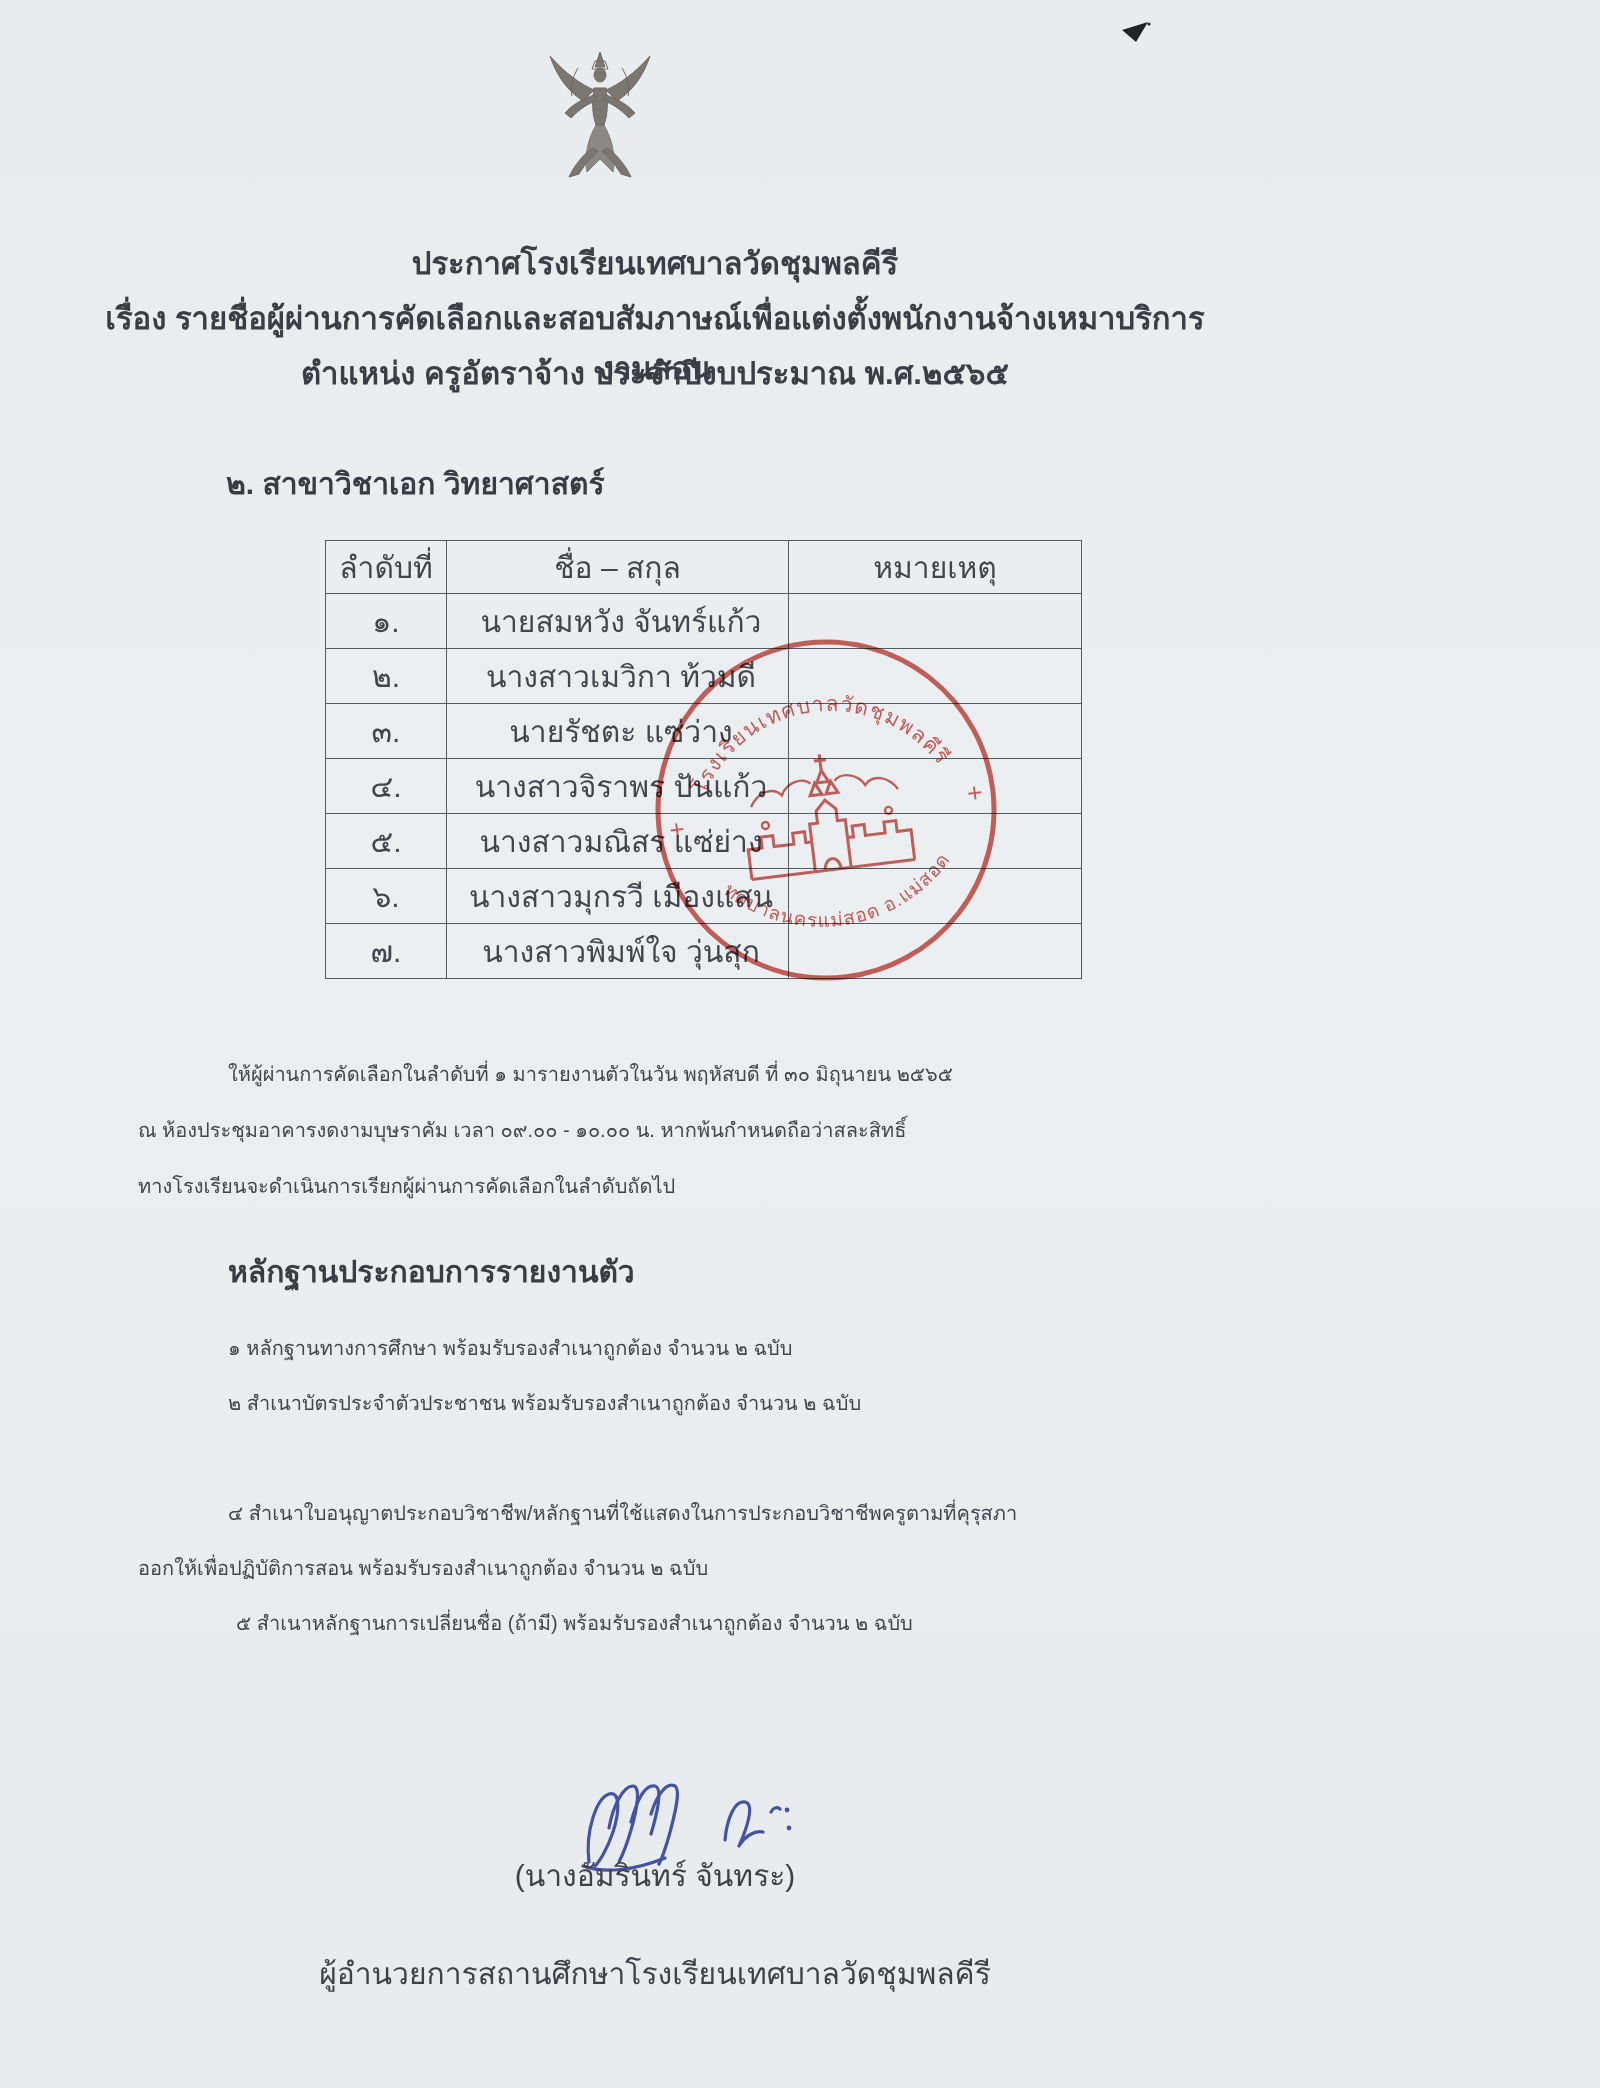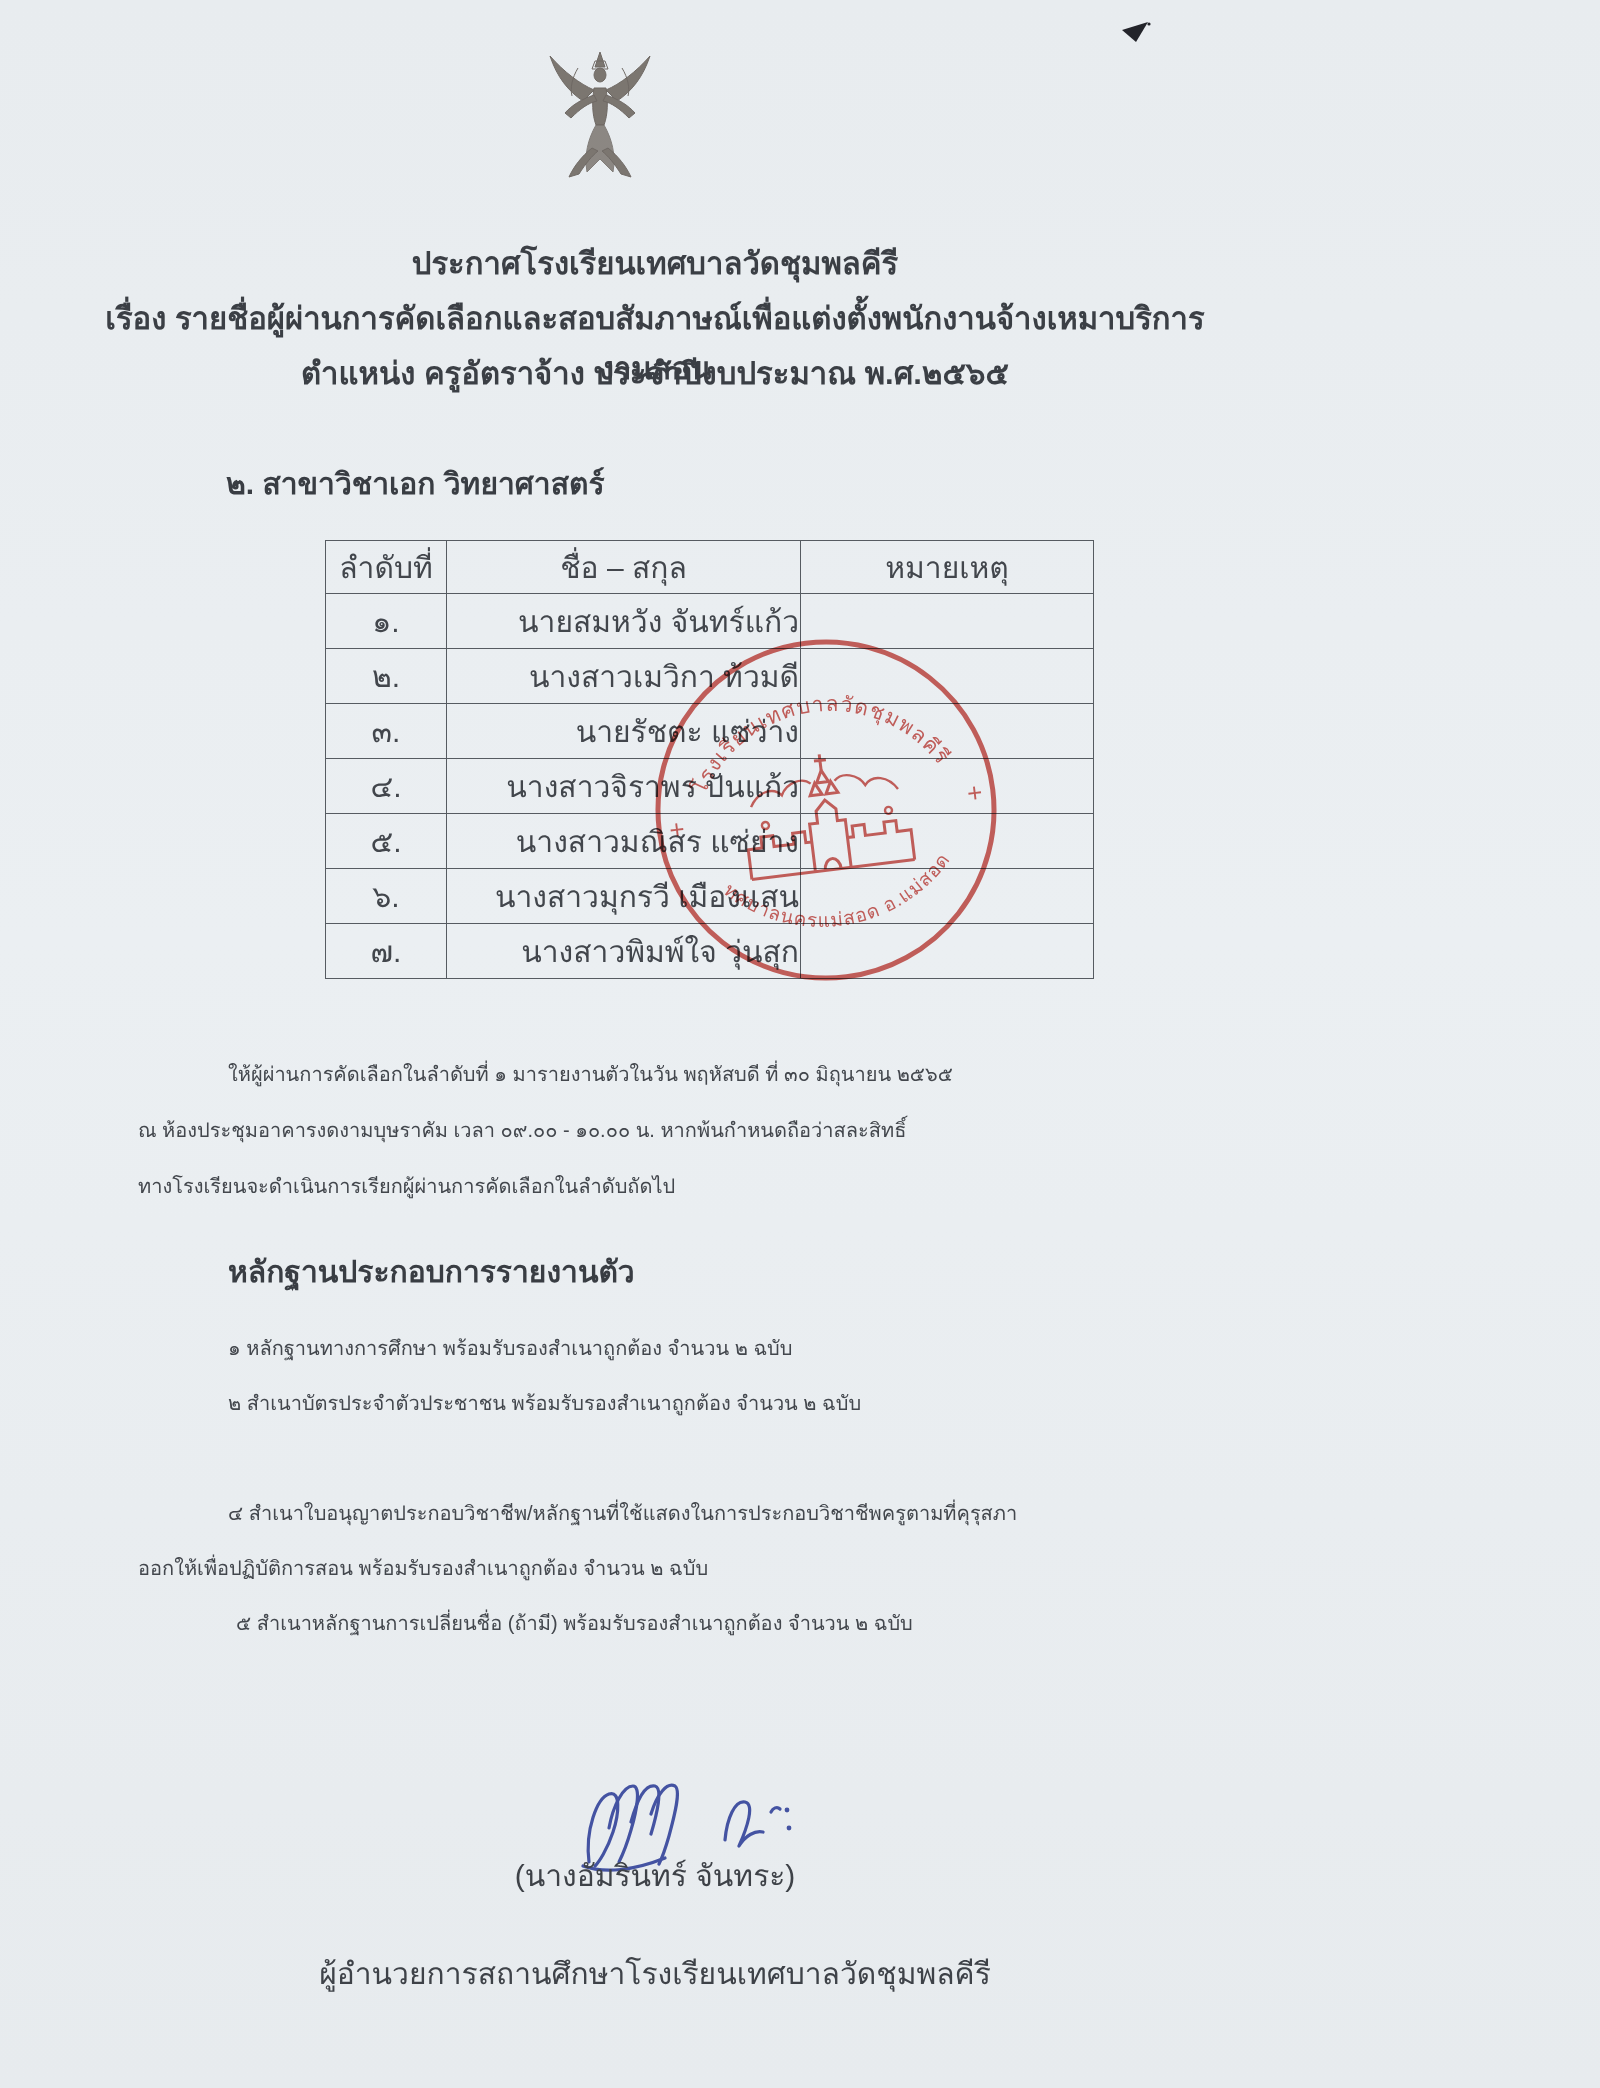--- a/index.html
+++ b/index.html
@@ -22,21 +22,21 @@
     position:absolute; left:325px; top:540px;
     border-collapse:collapse;
     font-size:30px; color:#42464c;
   }
   table.results th, table.results td {
     border:1.6px solid #565b61;
     font-weight:400;
   }
   table.results th { height:50px; font-size:30px; text-align:center; }
   td.no-cell  { width:118px; height:52px; text-align:center; }
-  td.name-cell{ width:332px; height:52px; text-align:right; padding-left:20px; }
+  td.name-cell{ width:332px; height:52px; text-align:center; padding-left:8px; }
   td.note-cell{ width:290px; height:52px; }
   th.c1 { width:118px; } th.c2 { width:332px; } th.c3 { width:290px; }
 
   .stamp-svg { position:absolute; left:648px; top:632px; width:356px; height:356px;
                mix-blend-mode:multiply; opacity:.82; }
   .sign-svg  { position:absolute; left:575px; top:1768px; width:250px; height:120px;
                mix-blend-mode:multiply; opacity:.92; }
   .garuda-svg{ position:absolute; left:542px; top:50px; width:116px; height:142px; opacity:.88; }
   .corner-svg{ position:absolute; left:1118px; top:16px; width:36px; height:34px; }
 

